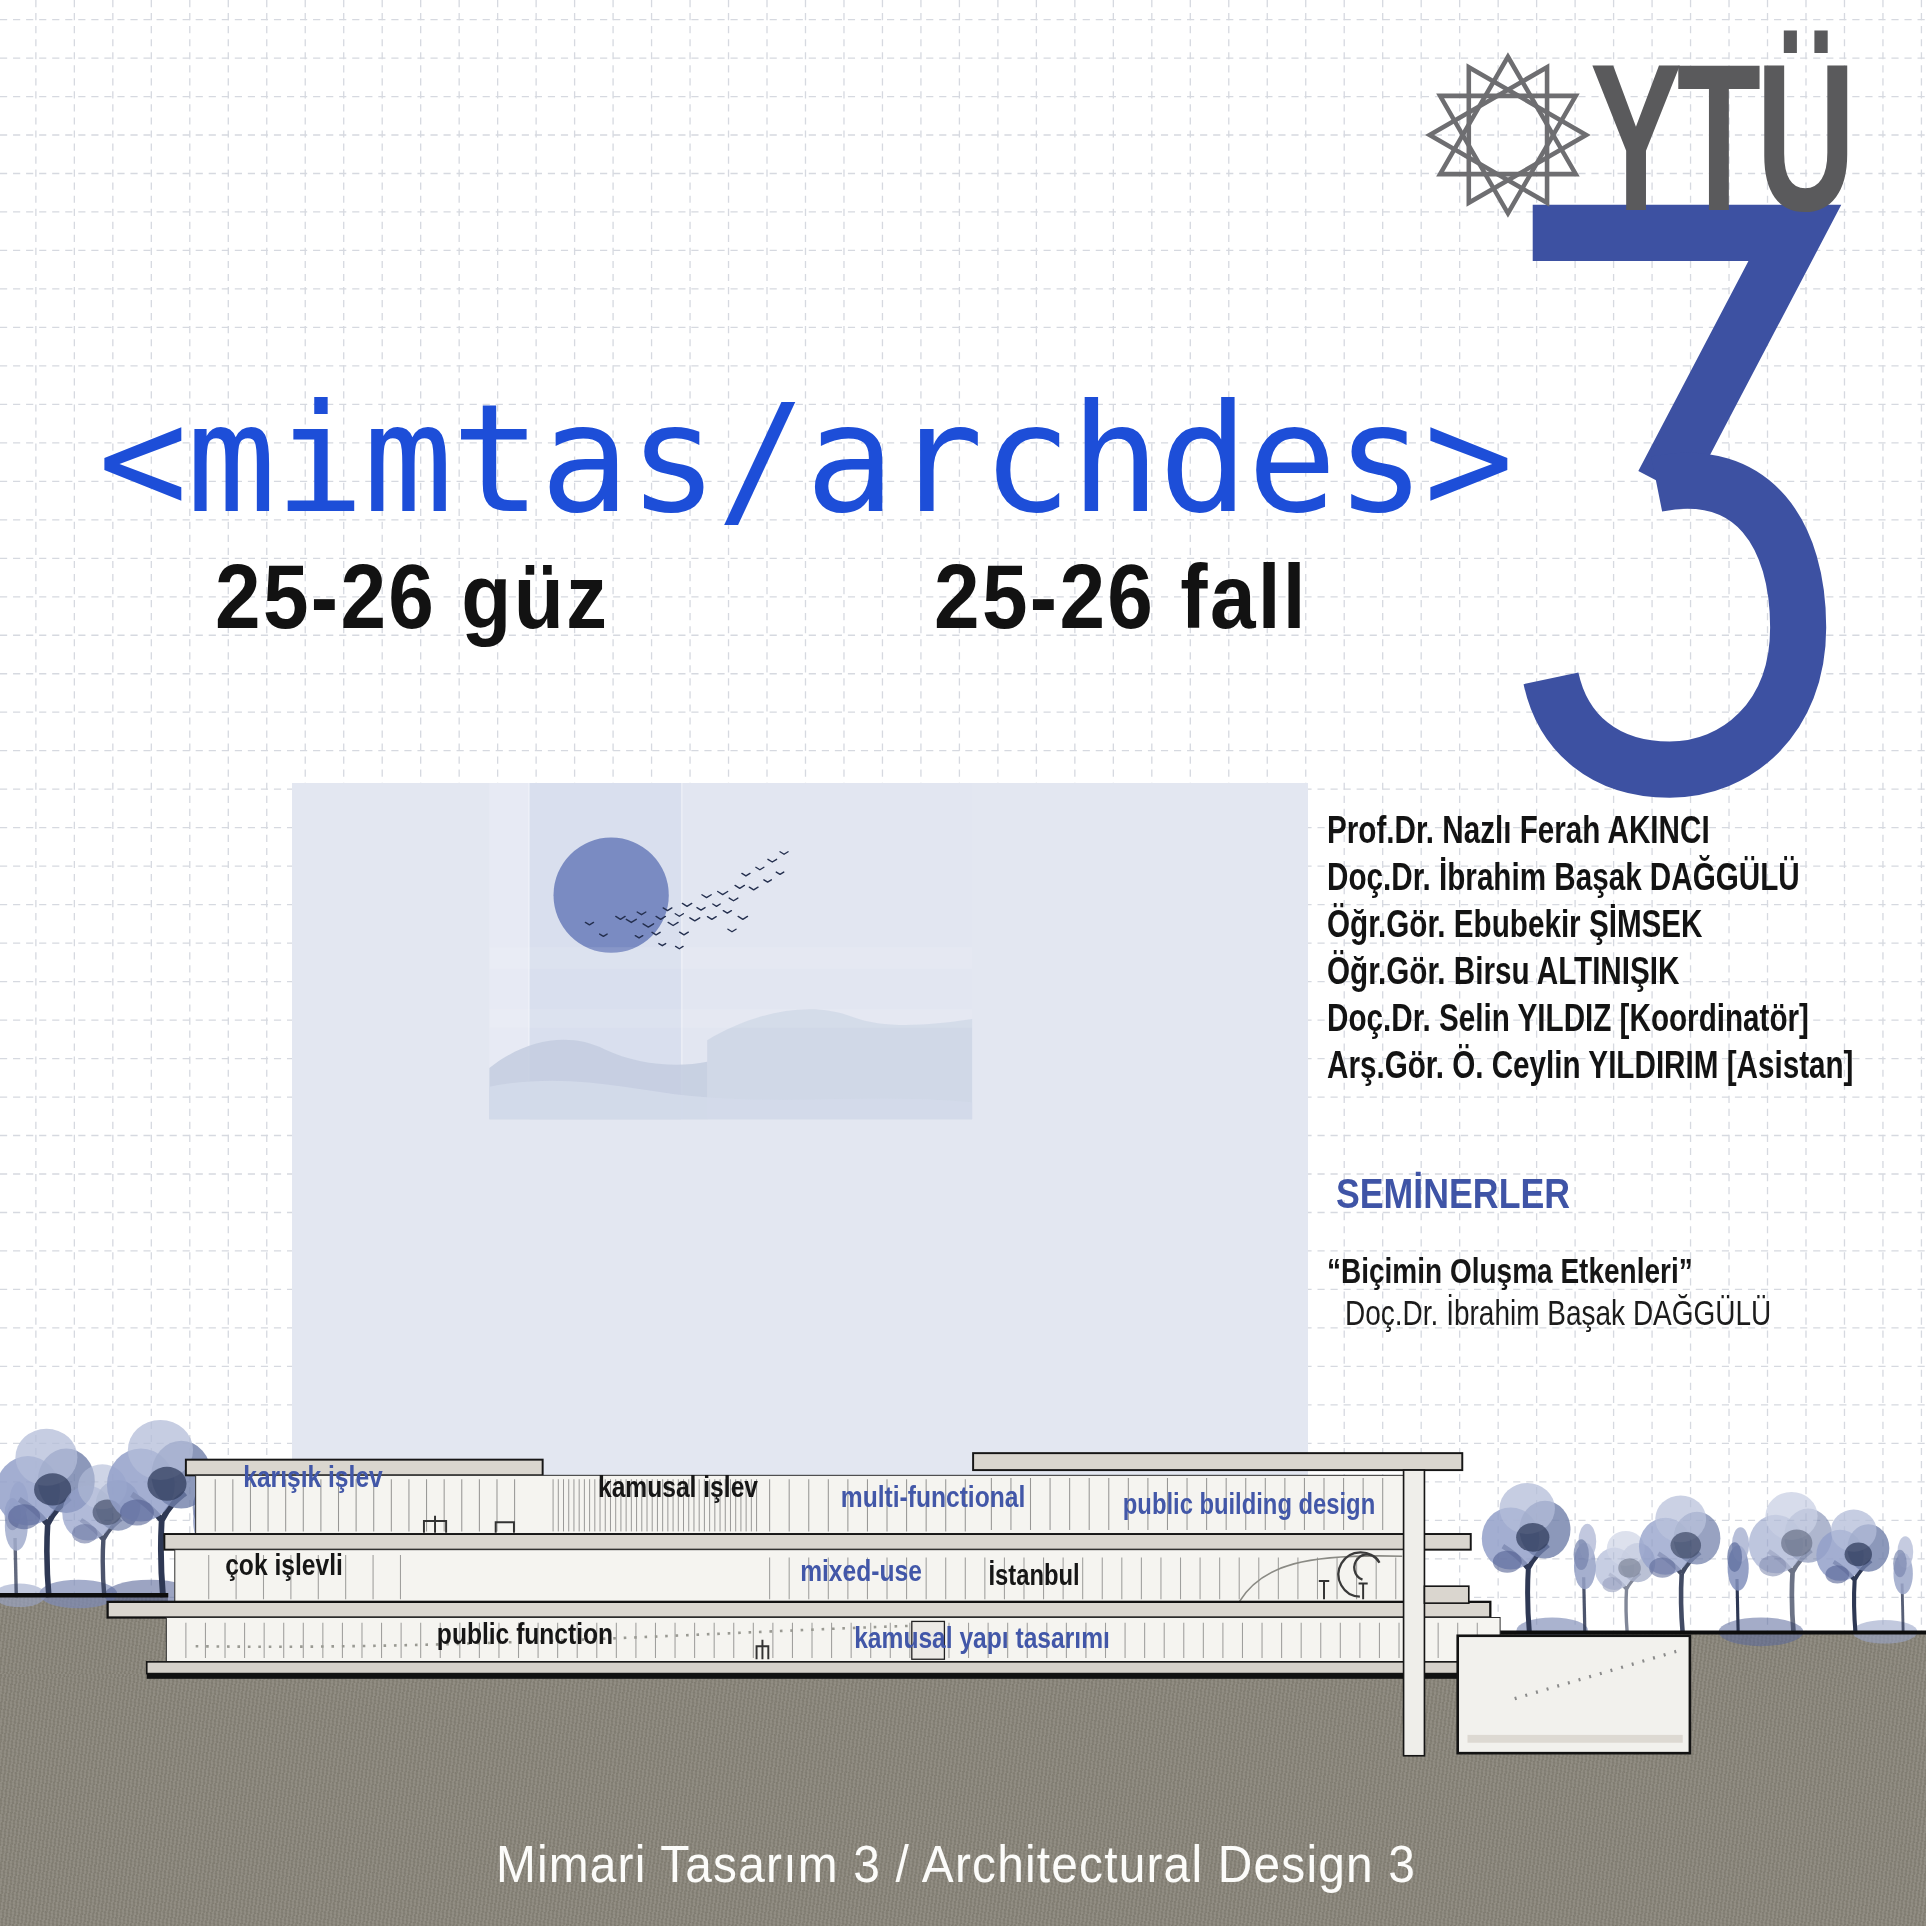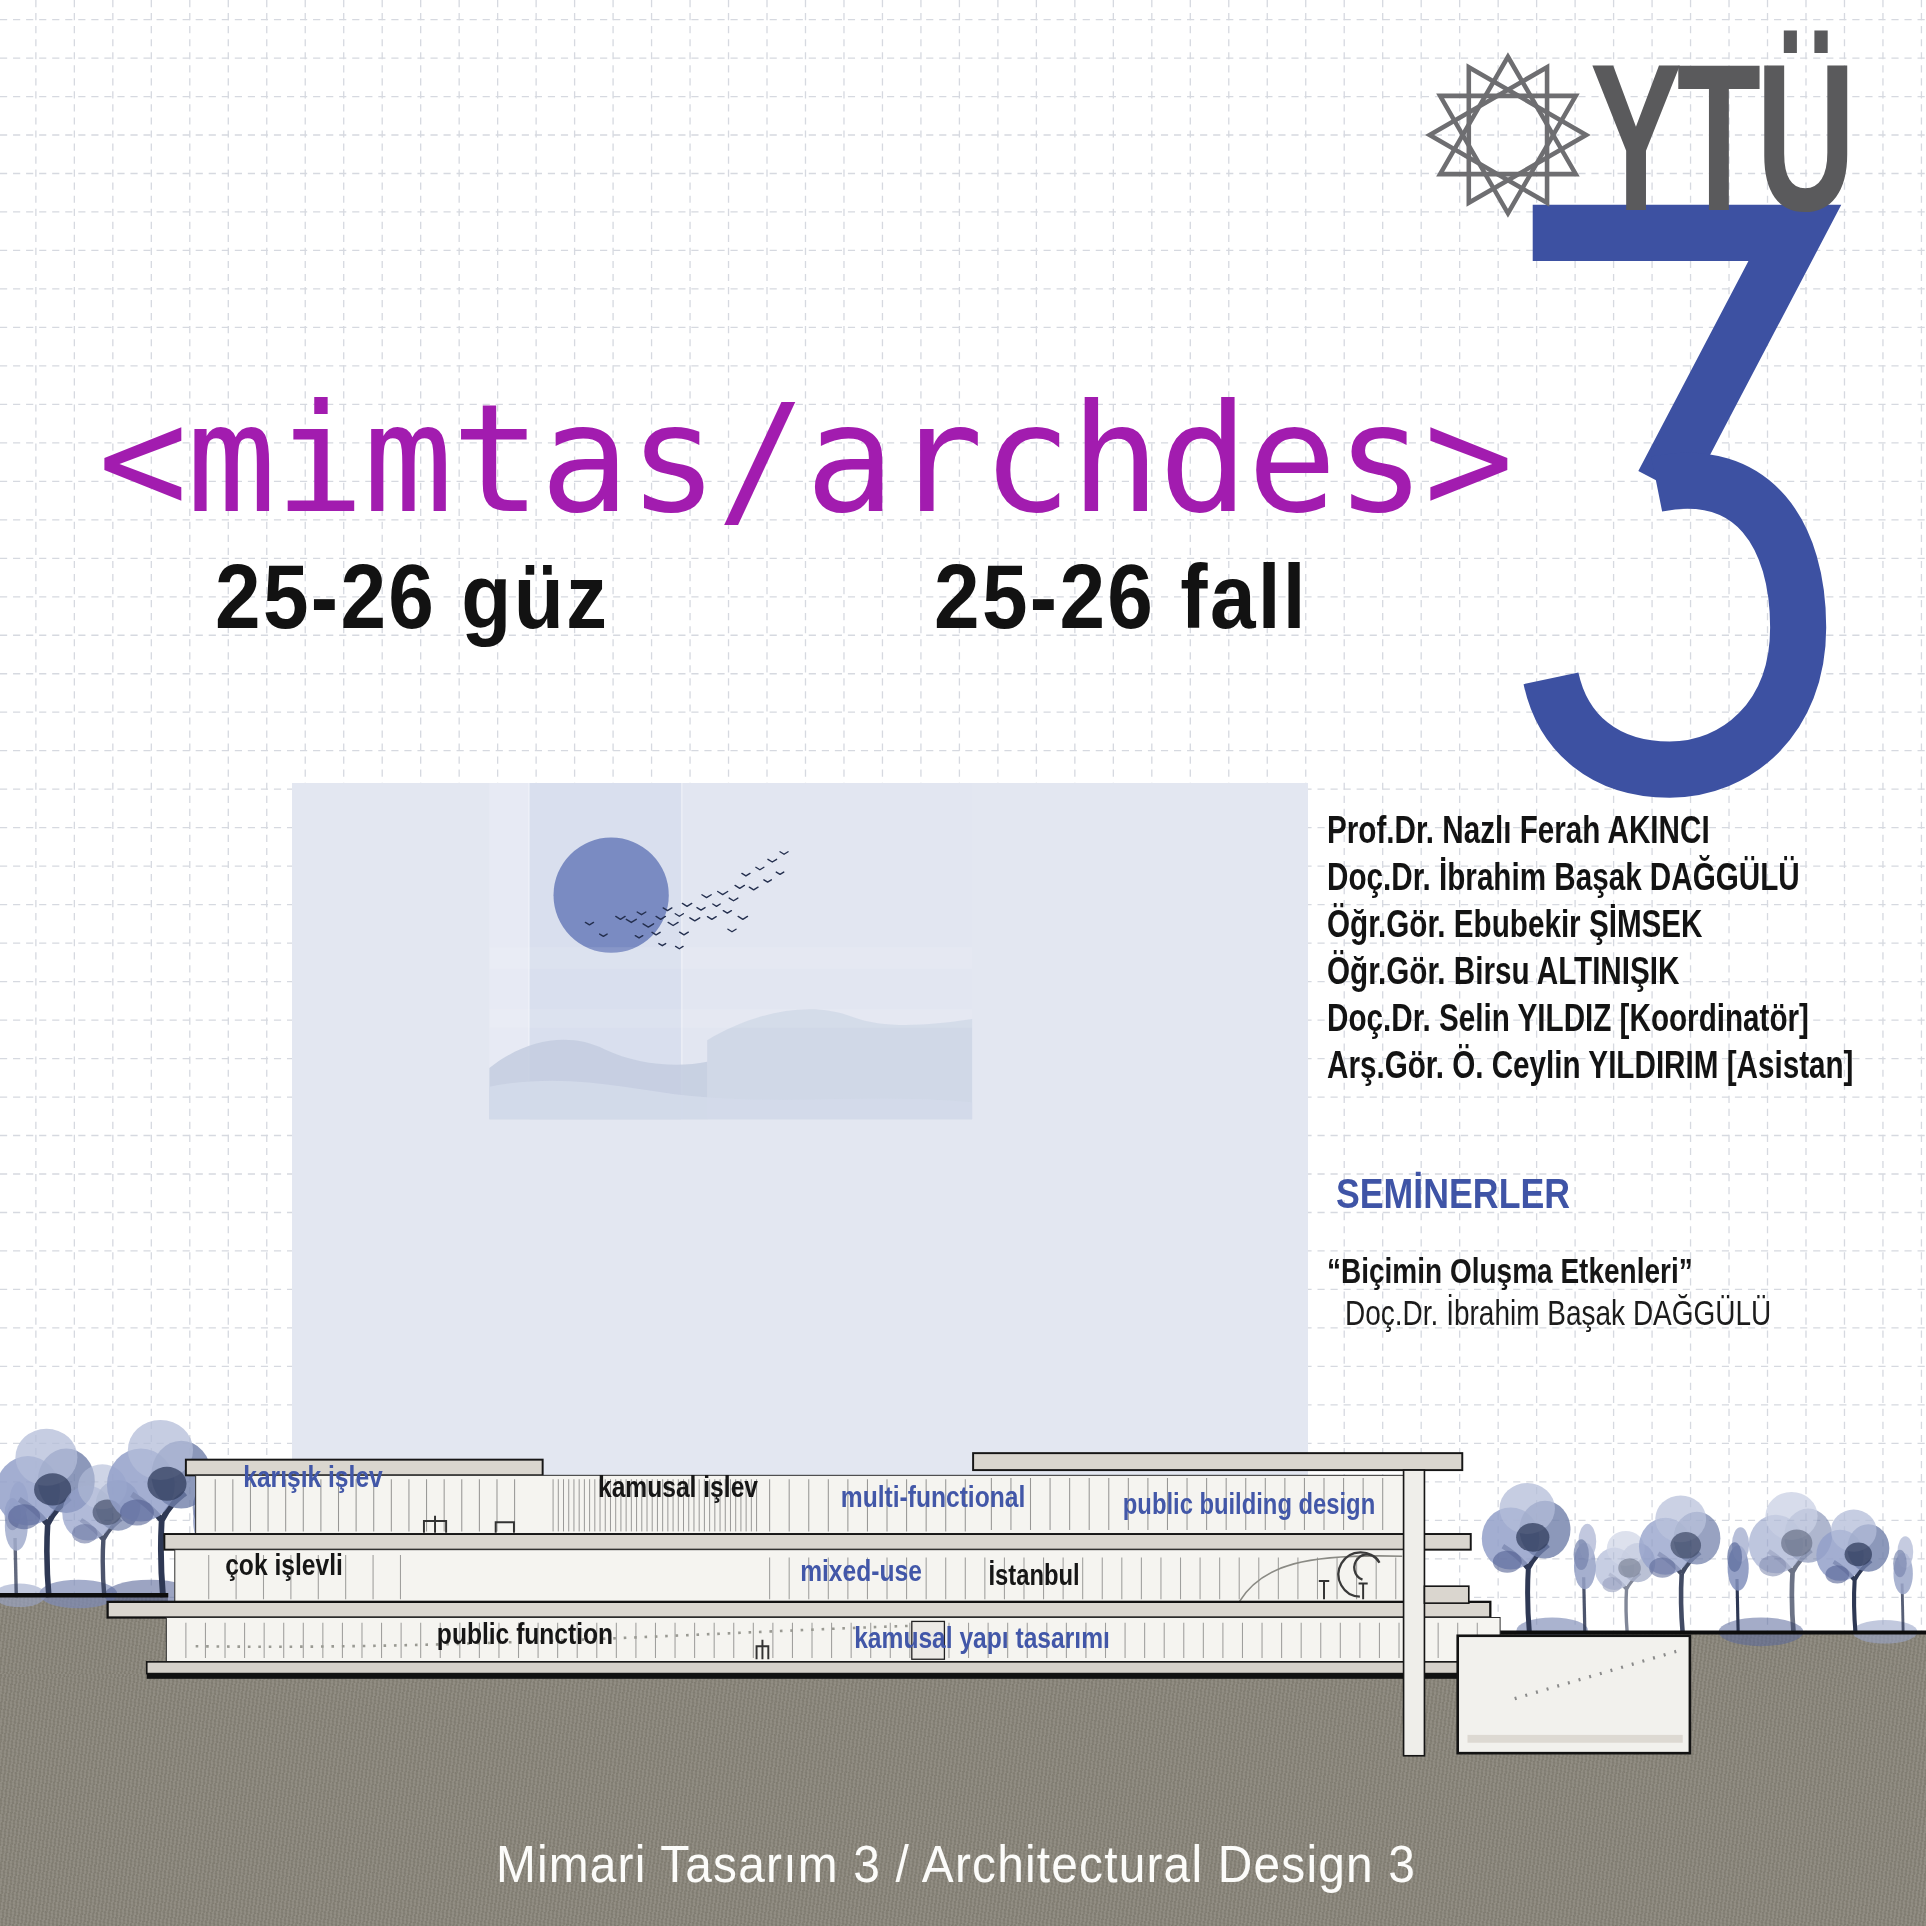--- a/index.html
+++ b/index.html
@@ -3,21 +3,21 @@
 <meta charset="utf-8">
 <style>
   html,body{margin:0;padding:0;background:#ffffff;}
   #poster{position:relative;width:1926px;height:1926px;background:#ffffff;overflow:hidden;
           font-family:"Liberation Sans",sans-serif;}
   #poster *{box-sizing:border-box;}
   svg{display:block;}
   .abs{position:absolute;}
   
   #title{position:absolute;left:98px;top:384px;font-family:"DejaVu Sans Mono",monospace;
-         font-size:149px;line-height:151px;color:#a21caf;white-space:nowrap;letter-spacing:-1.3px;}
+         font-size:149px;line-height:151px;color:#1d4ed8;white-space:nowrap;letter-spacing:-1.3px;}
   .term{position:absolute;top:547px;font-size:91px;line-height:99px;font-weight:700;color:#121212;
         white-space:nowrap;transform:scaleX(.9);transform-origin:left top;letter-spacing:2.6px;}
   #term-tr{left:215px;}
   #term-en{left:934px;}
   #ytu-text{position:absolute;left:1590px;top:18px;font-size:209px;font-weight:700;color:#5a5a5c;
         white-space:nowrap;transform:scaleX(.66);transform-origin:left top;letter-spacing:-7.8px;}
   #faculty{position:absolute;left:1327px;top:807px;font-size:38px;line-height:47px;font-weight:700;
         color:#131313;white-space:nowrap;transform:scaleX(.78);transform-origin:left top;}
   #sem-heading{position:absolute;left:1336px;top:1170px;font-size:42px;font-weight:700;color:#3f54a6;
         white-space:nowrap;transform:scaleX(.85);transform-origin:left top;}

